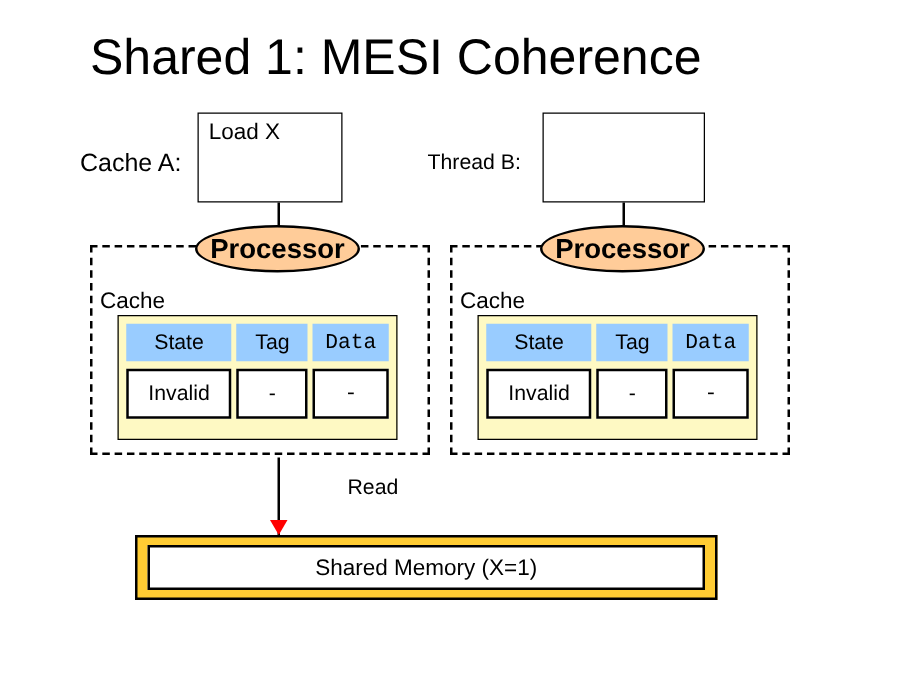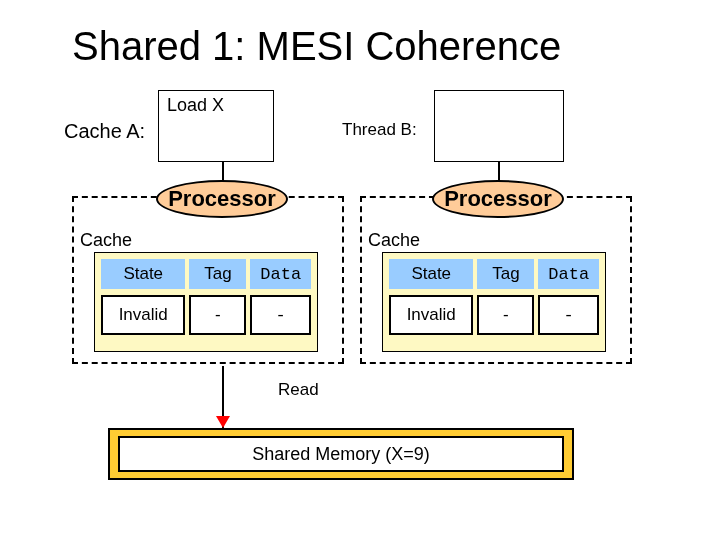--- a/index.html
+++ b/index.html
@@ -222,14 +222,14 @@
       <div class="cell data">-</div>
     </div>
   </div>
 </div>
 
 <div class="connector connector-read"></div>
 <div class="read-label">Read</div>
 <div class="arrowhead-down arrowhead-read"></div>
 
 <div class="memory-outer">
-  <div class="memory-inner">Shared Memory (X=9)</div>
+  <div class="memory-inner">Shared Memory (X=1)</div>
 </div>
 
 </body></html>

